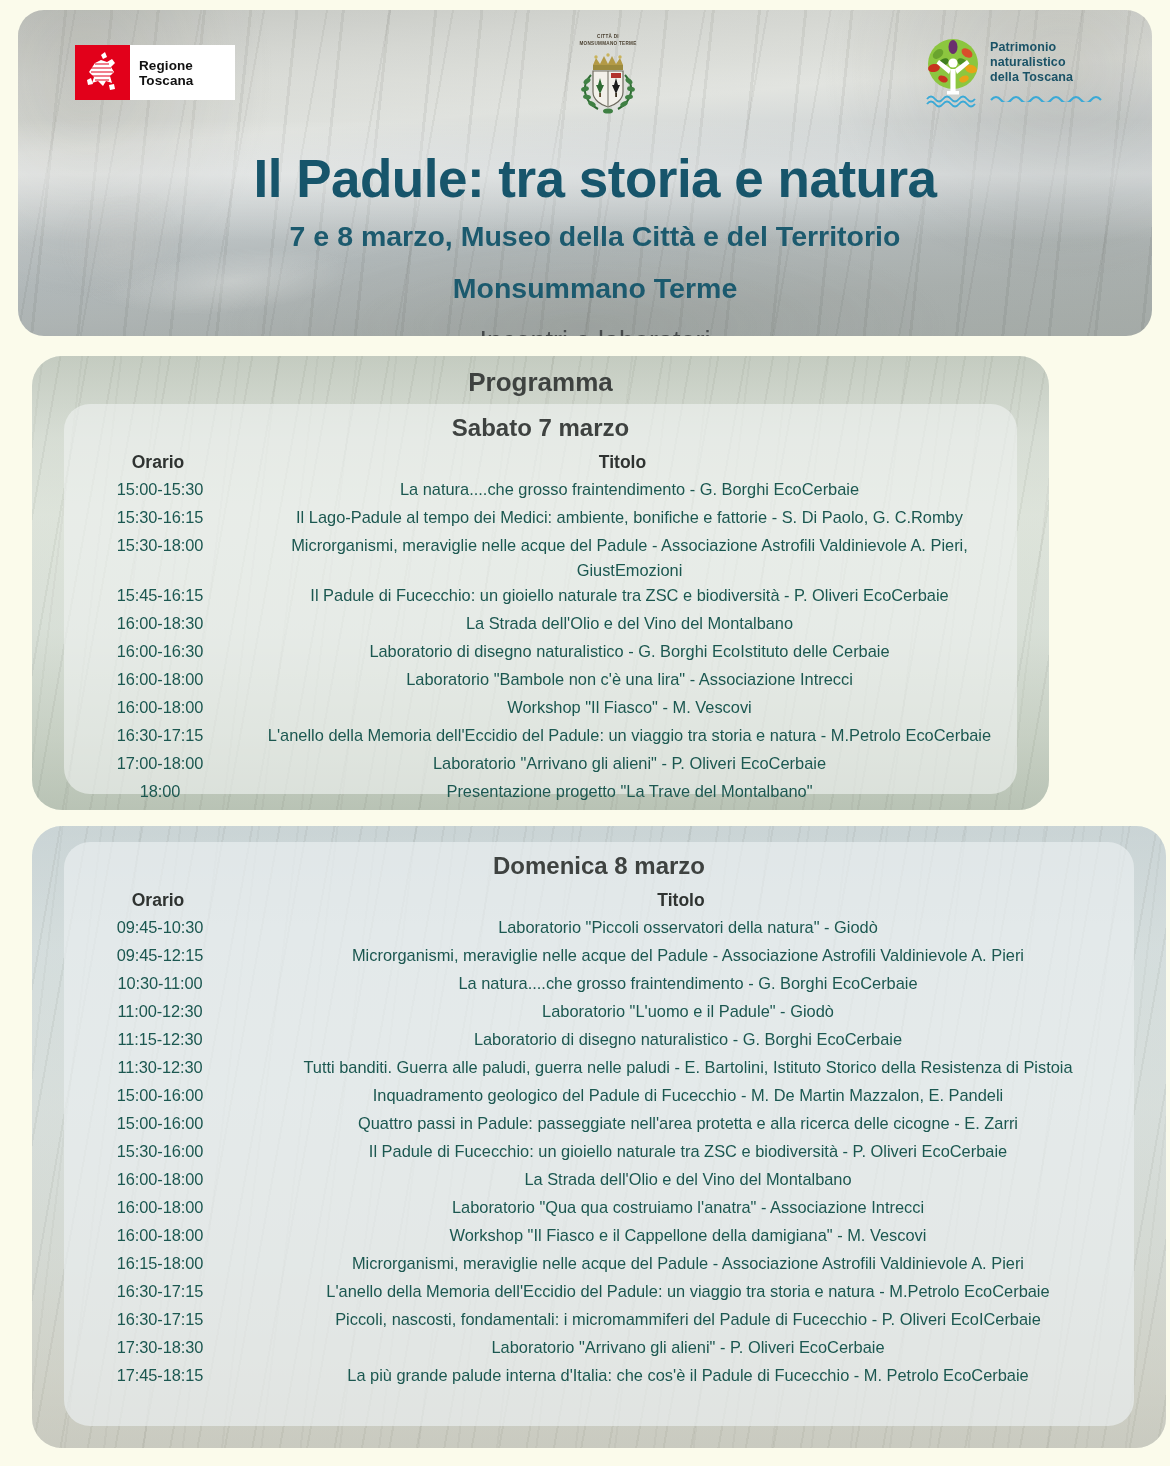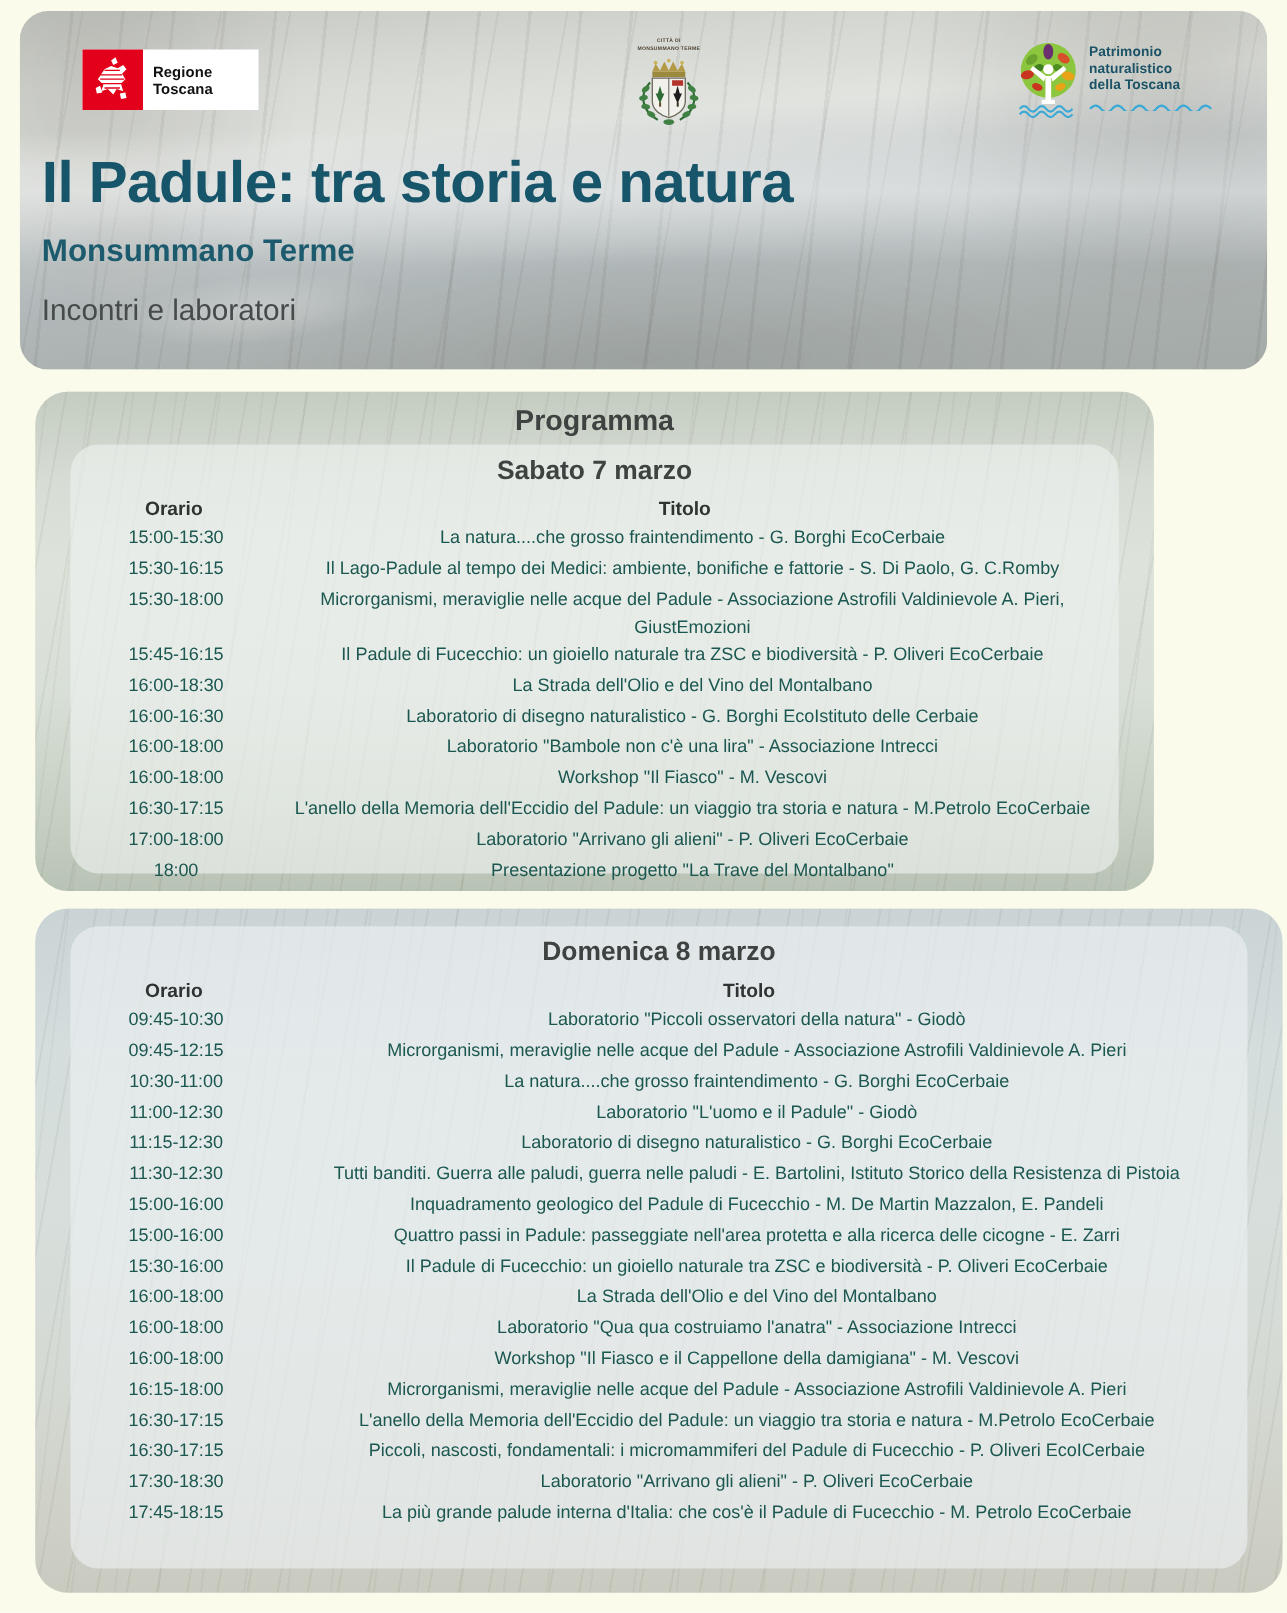--- a/index.html
+++ b/index.html
@@ -126,21 +126,21 @@
   .logo-patrimonio .tree-wrap { width: 62px; height: 70px; position: relative; }
   .logo-patrimonio .pn-text {
     font-size: 12.5px;
     font-weight: bold;
     color: #1a5266;
     line-height: 1.18;
     letter-spacing: .1px;
   }
   .logo-patrimonio .waves { margin-top: 3px; }
 
-  .hero-text { position: absolute; left: 0; right: 0; top: 128px; text-align: left; padding-left: 20px; }
+  .hero-text { position: absolute; left: 0; right: 0; top: 140px; text-align: center; padding-left: 20px; }
   .hero-title {
     font-size: 53px;
     font-weight: bold;
     color: #17556b;
     letter-spacing: -0.5px;
     line-height: 1.08;
   }
   .hero-sub1 {
     font-size: 28.5px;
     font-weight: bold;
@@ -375,20 +375,21 @@
       <div class="waves">
         <svg width="124" height="9" viewBox="0 0 124 9" aria-hidden="true">
           <path d="M1 7 q5 -6 10 0 q5 6 10 0 q5 -6 10 0 q5 6 10 0 q5 -6 10 0 q5 6 10 0 q5 -6 10 0 q5 6 10 0 q5 -6 10 0 q5 6 10 0 q5 -6 10 0" stroke="#3aa9d6" stroke-width="2" fill="none"></path>
         </svg>
       </div>
     </div>
   </div>
 
   <div class="hero-text">
     <div class="hero-title">Il Padule: tra storia e natura</div>
+    <div class="hero-sub1">7 e 8 marzo, Museo della Città e del Territorio</div>
     <div class="hero-sub2">Monsummano Terme</div>
     <div class="hero-sub3">Incontri e laboratori</div>
   </div>
 </div>
 
 <div class="panel panel-outer-sat">
   <div class="panel-photo"></div>
   <div class="panel-noise"></div>
   <div class="programma-title">Programma</div>
   <div class="panel-inner sat">

